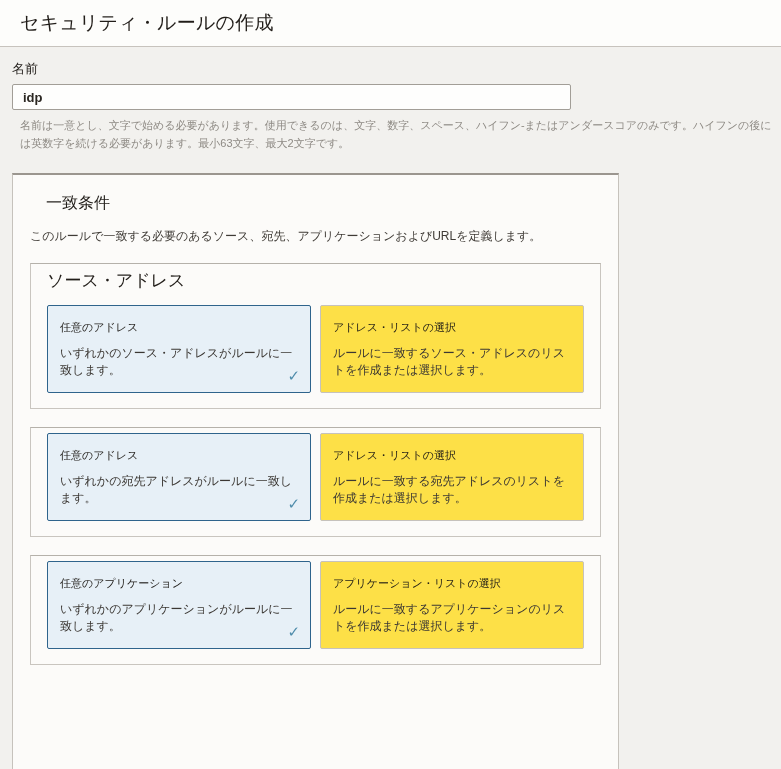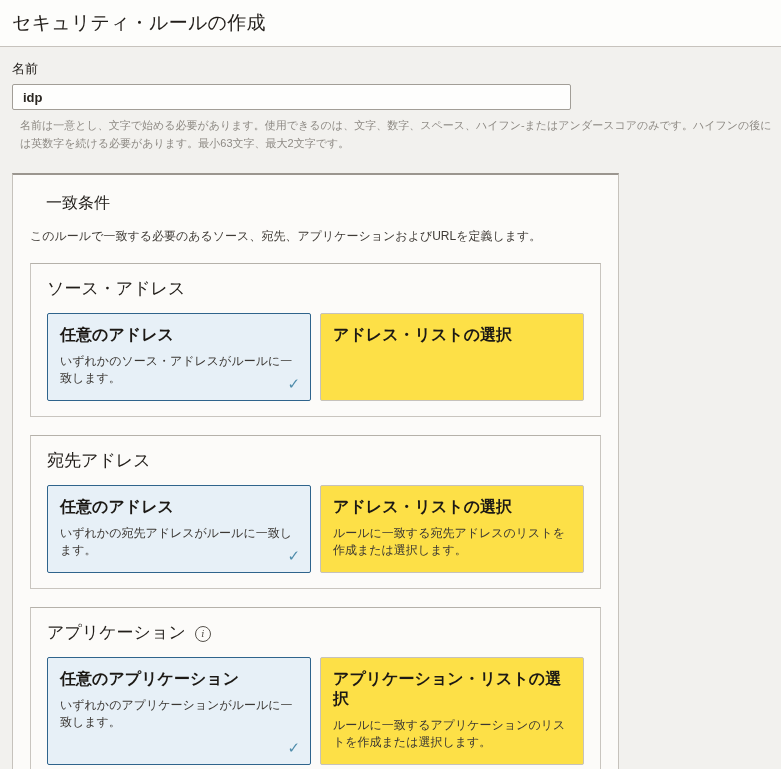--- a/index.html
+++ b/index.html
@@ -7,21 +7,21 @@
     width:781px;height:769px;overflow:hidden;
     background:#f2f1ee;
     font-family:"Liberation Sans",sans-serif;
     color:#211d19;
   }
   .header{
     background:#fdfdfb;
     height:47px;
     border-bottom:1px solid #c7c3bd;
     display:flex;align-items:center;
-    padding:0 12px;
+    padding:0 20px;
     box-sizing:border-box;
   }
   .header h1{
     margin:0;font-size:19px;font-weight:400;color:#211d19;letter-spacing:.2px;
   }
   .body{padding:13px 12px 0;}
   .field label{
     display:block;font-size:13px;color:#211d19;margin-bottom:6px;
   }
   .field input{
@@ -56,21 +56,21 @@
     margin:2px 16px 14px;font-size:16px;font-weight:400;color:#211d19;
   }
   .panel-desc{
     margin:8px 0 18px;font-size:12px;color:#3f3b36;
   }
   .subsection{
     box-sizing:border-box;
     border:1px solid #c9c5bf;
     border-top-color:#b5b1aa;
     background:#fcfbf9;
-    padding:13px 16px 15px;
+    padding:5px 16px 15px;
     margin-bottom:18px;
   }
   .subsection h3{
     margin:0 0 13px;font-size:17px;font-weight:400;color:#211d19;
     display:flex;align-items:center;
   }
   .info-icon{
     display:inline-flex;align-items:center;justify-content:center;
     width:14px;height:14px;margin-left:9px;
     border:1px solid #56524c;border-radius:50%;
@@ -87,21 +87,21 @@
     border:1px solid #c6c2bc;
     border-radius:2px;
     padding:11px 12px 12px;
     cursor:pointer;
   }
   .card.selected{
     background:#e7f0f7;
     border:1px solid #2f648c;
   }
   .card-title{
-    font-size:16px;line-height:20px;font-weight:700;color:#1c1915;
+    font-size:11px;line-height:20px;font-weight:400;color:#1c1915;
     margin-bottom:8px;
   }
   .card-desc{
     font-size:12px;line-height:16.5px;color:#3b3733;
     padding-bottom:2px;
   }
   .check{
     position:absolute;right:10px;bottom:7px;
     font-size:15px;color:#4f8cab;
   }
@@ -130,46 +130,40 @@
         <span>ソース・アドレス</span>
       </h3>
       <div class="cards">
         <div class="card selected">
           <div class="card-title">任意のアドレス</div>
           <div class="card-desc">いずれかのソース・アドレスがルールに一致します。</div>
           <span class="check">✓</span>
         </div>
         <div class="card">
           <div class="card-title">アドレス・リストの選択</div>
+          <div class="card-desc">ルールに一致するソース・アドレスのリストを作成または選択します。</div>
         </div>
       </div>
     </div>
 
     <div class="subsection">
-      <h3>
-        <span>宛先アドレス</span>
-      </h3>
       <div class="cards">
         <div class="card selected">
           <div class="card-title">任意のアドレス</div>
           <div class="card-desc">いずれかの宛先アドレスがルールに一致します。</div>
           <span class="check">✓</span>
         </div>
         <div class="card">
           <div class="card-title">アドレス・リストの選択</div>
           <div class="card-desc">ルールに一致する宛先アドレスのリストを作成または選択します。</div>
         </div>
       </div>
     </div>
 
     <div class="subsection">
-      <h3>
-        <span>アプリケーション</span>
-        <span class="info-icon">i</span>
-      </h3>
       <div class="cards">
         <div class="card selected">
           <div class="card-title">任意のアプリケーション</div>
           <div class="card-desc">いずれかのアプリケーションがルールに一致します。</div>
           <span class="check">✓</span>
         </div>
         <div class="card">
           <div class="card-title">アプリケーション・リストの選択</div>
           <div class="card-desc">ルールに一致するアプリケーションのリストを作成または選択します。</div>
         </div>

